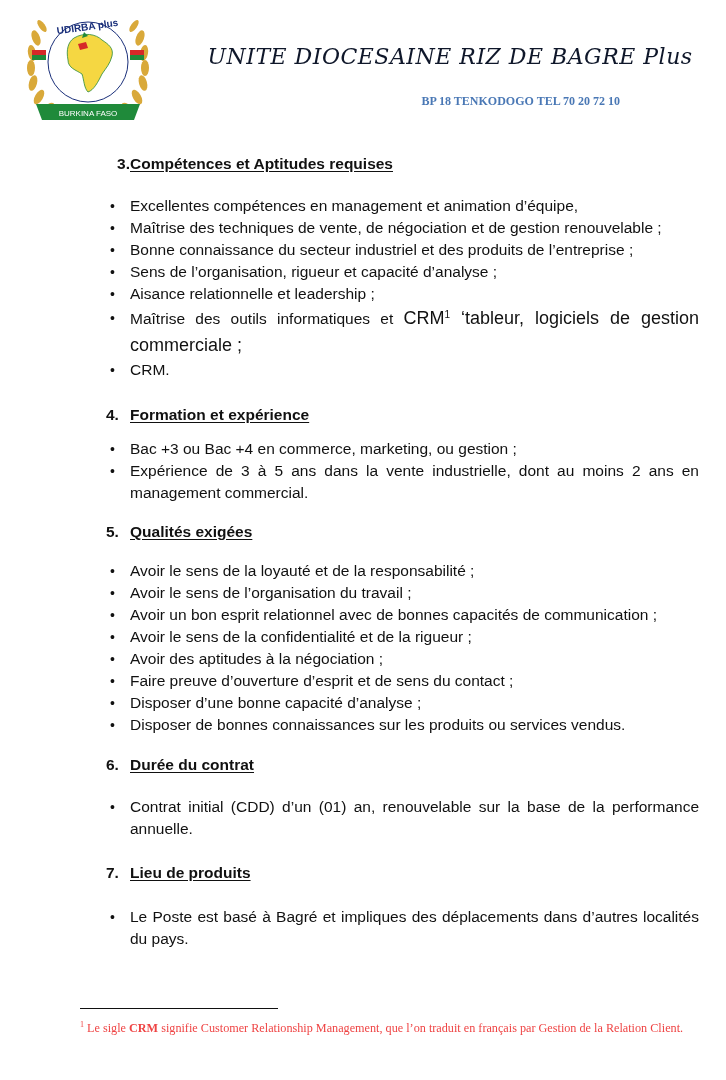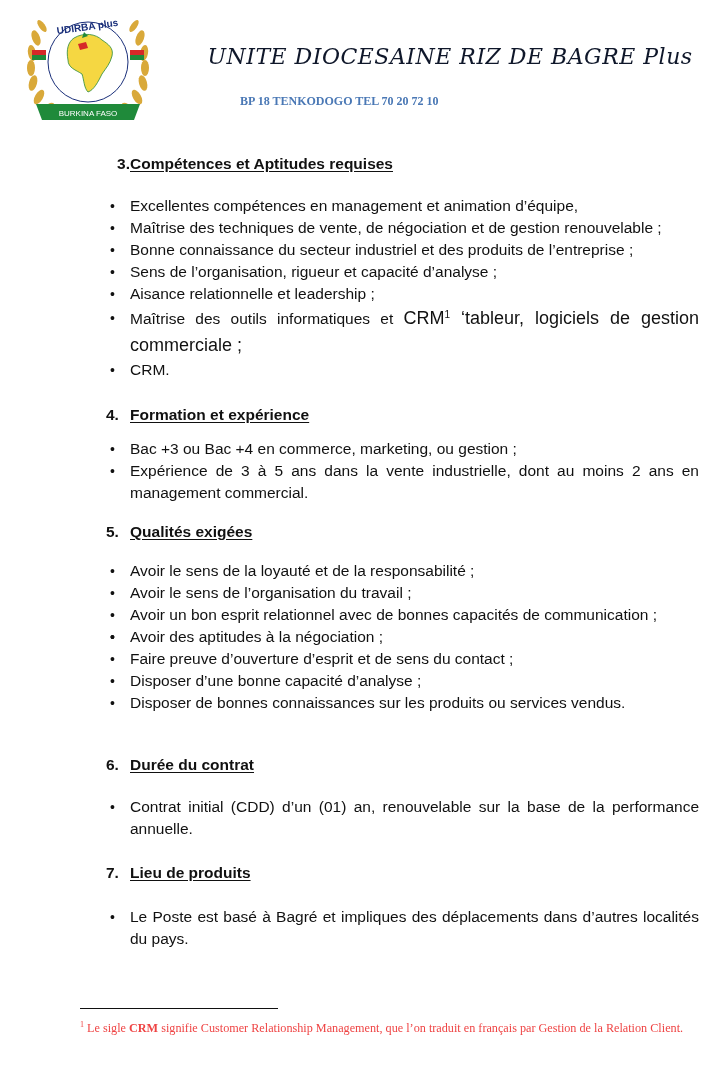--- a/index.html
+++ b/index.html
@@ -1,20 +1,20 @@
 <!DOCTYPE html>
 <html><head>
 <meta charset="utf-8">
 <style>
   html, body { margin: 0; padding: 0; background: #ffffff; }
   body { width: 726px; height: 1080px; position: relative; overflow: hidden; font-family: "Liberation Sans", sans-serif; color: #111; }
   .header { position: absolute; left: 0; top: 0; width: 726px; height: 140px; }
   .logo { position: absolute; left: 22px; top: 8px; width: 132px; height: 124px; }
   .org-title { position: absolute; left: 200px; top: 44px; width: 500px; text-align: center; font-family: "DejaVu Serif", serif; font-style: italic; font-size: 22px; letter-spacing: 0.5px; color: #0f172a; }
-  .addr { position: absolute; left: 240px; width: 380px; text-align: left; font-family: "Liberation Serif", serif; font-weight: bold; font-size: 12px; color: #4a78b5; }
+  .addr { position: absolute; left: 240px; width: 380px; text-align: right; font-family: "Liberation Serif", serif; font-weight: bold; font-size: 12px; color: #4a78b5; }
   .addr.l1 { top: 94px; }
   .addr.l2 { top: 122px; }
   .section { position: absolute; left: 0; width: 726px; }
   .sec-head { position: absolute; left: 106px; font-weight: bold; font-size: 15.5px; }
   .sec-head .num { display: inline-block; width: 24px; }
   .sec-head .title { text-decoration: underline; text-underline-offset: 2px; }
   ul.bul { list-style: none; margin: 0; padding: 0; position: absolute; left: 0; width: 726px; }
   ul.bul li { position: relative; padding-left: 130px; padding-right: 27px; font-size: 15.5px; line-height: 22px; text-align: justify; }
   ul.bul li .dot { position: absolute; left: 110px; top: 0; font-size: 14px; }
   .big { font-size: 18px; }
@@ -95,21 +95,21 @@
 </div>
 
 <div class="section" style="top:523px;">
   <div class="sec-head" style="top:0;">
     <span class="num">5.</span><span class="title">Qualités exigées</span>
   </div>
   <ul class="bul" style="top:37px;">
     <li><span class="dot">•</span><span>Avoir le sens de la loyauté et de la responsabilité ;</span></li>
     <li><span class="dot">•</span><span>Avoir le sens de l’organisation du travail ;</span></li>
     <li><span class="dot">•</span><span>Avoir un bon esprit relationnel avec de bonnes capacités de communication ;</span></li>
-    <li><span class="dot">•</span></li>
+    <li><span class="dot">•</span><span>Avoir le sens de la confidentialité et de la rigueur ;</span></li>
     <li><span class="dot">•</span><span>Avoir des aptitudes à la négociation ;</span></li>
     <li><span class="dot">•</span><span>Faire preuve d’ouverture d’esprit et de sens du contact ;</span></li>
     <li><span class="dot">•</span><span>Disposer d’une bonne capacité d’analyse ;</span></li>
     <li><span class="dot">•</span><span>Disposer de bonnes connaissances sur les produits ou services vendus.</span></li>
   </ul>
 </div>
 
 <div class="section" style="top:756px;">
   <div class="sec-head" style="top:0;">
     <span class="num">6.</span><span class="title">Durée du contrat</span>

